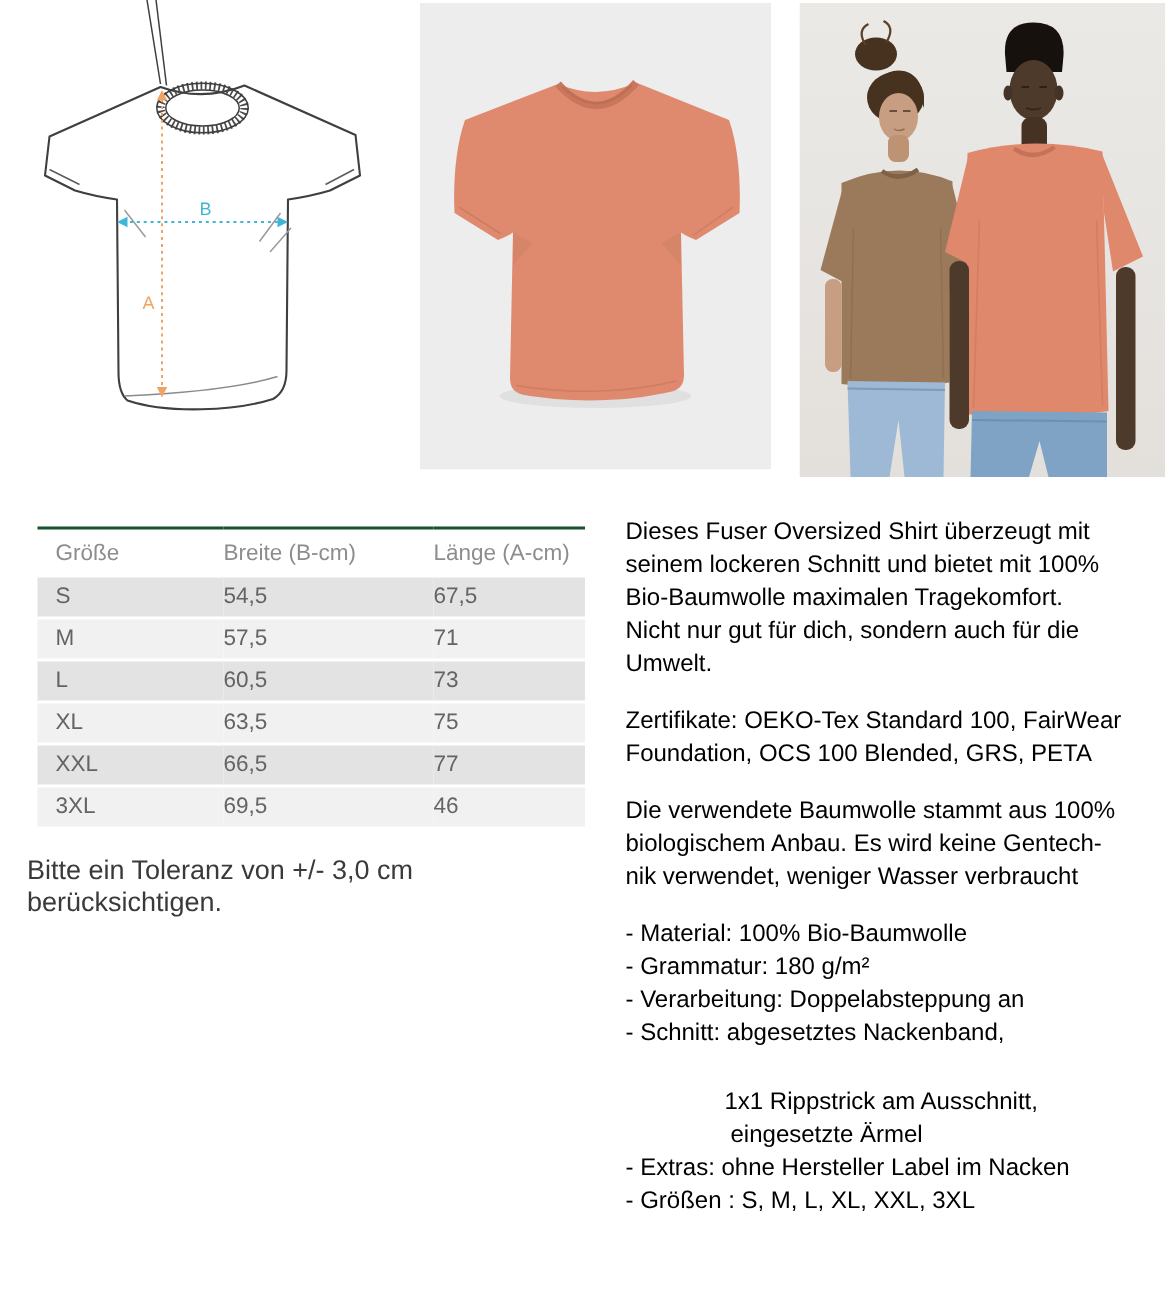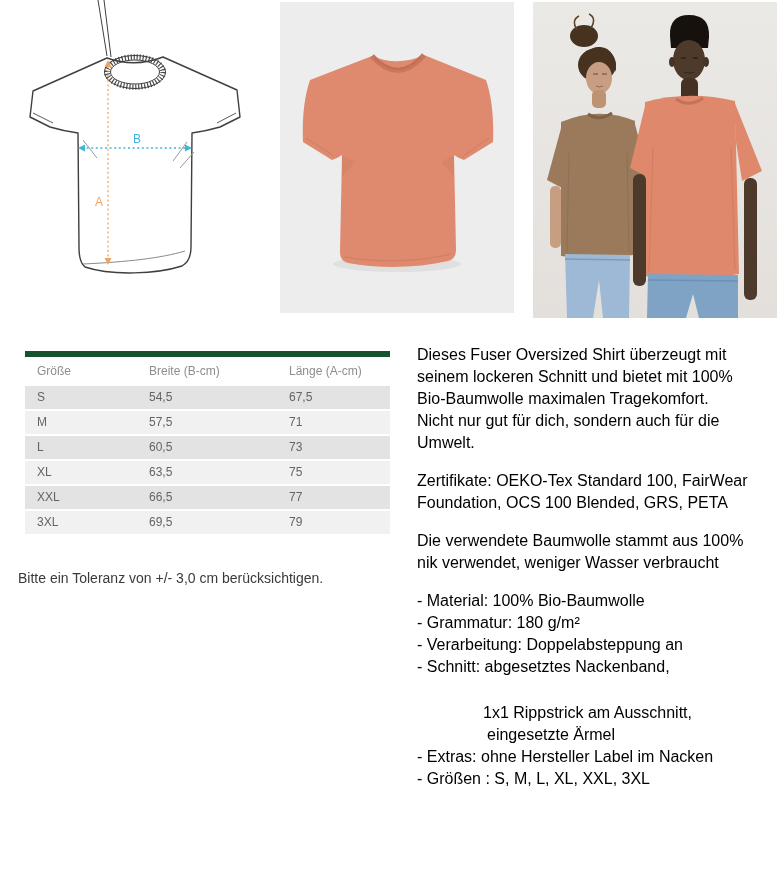--- a/index.html
+++ b/index.html
@@ -8,38 +8,38 @@
     font-family:"Liberation Sans","DejaVu Sans",sans-serif;overflow:hidden;
   }
   
   .diagram-wrap{position:absolute;left:27px;top:0;width:215px;height:292px;}
   .flat-photo{position:absolute;left:280px;top:2px;width:234px;height:311px;}
   .models-photo{position:absolute;left:533px;top:2px;width:244px;height:316px;}
   .diagram-wrap svg,.flat-photo svg,.models-photo svg{display:block;width:100%;height:100%;}
   
   .size-table{
     position:absolute;left:25px;top:351px;width:365px;
-    border-collapse:collapse;font-size:12px;
-    border-top:6px solid #14532d;
+    border-collapse:collapse;font-size:15px;
+    border-top:2px solid #14532d;
   }
   .size-table th{
     text-align:left;font-weight:normal;color:#8d8d8d;
     padding:7px 0 6px 0;border-bottom:1px solid #a0a0a0;background:#ffffff;
   }
   .size-table td{
     color:#646464;padding:4px 0 5px 0;border-top:2px solid #ffffff;
   }
   .size-table th:nth-child(1),.size-table td:nth-child(1){width:112px;padding-left:12px;}
   .size-table th:nth-child(2),.size-table td:nth-child(2){width:140px;}
   .size-table tr.dark td{background:#e3e3e3;}
   .size-table tr.light td{background:#f1f1f1;}
   
   .tolerance{
     position:absolute;left:18px;top:570px;width:380px;
-    font-size:14px;color:#3a3a3a;
+    font-size:18px;color:#3a3a3a;
   }
   
   .description{
     position:absolute;left:417px;top:344px;width:352px;
     font-size:16px;color:#000000;line-height:22px;
   }
   .para{margin:0 0 16px 0;}
   .tline{white-space:nowrap;}
 </style>
 </head>
@@ -193,21 +193,21 @@
           <td>75</td>
         </tr>
         <tr class="dark">
           <td>XXL</td>
           <td>66,5</td>
           <td>77</td>
         </tr>
         <tr class="light">
           <td>3XL</td>
           <td>69,5</td>
-          <td>79</td>
+          <td>46</td>
         </tr>
       </tbody>
   </table>
 
   <div class="tolerance">Bitte ein Toleranz von +/- 3,0 cm berücksichtigen.</div>
 
   <div class="description">
     <div>
         <div class="para">
           <div class="tline">Dieses Fuser Oversized Shirt überzeugt mit</div>
@@ -215,20 +215,21 @@
           <div class="tline">Bio-Baumwolle maximalen Tragekomfort.</div>
           <div class="tline">Nicht nur gut für dich, sondern auch für die</div>
           <div class="tline">Umwelt.</div>
         </div>
         <div class="para">
           <div class="tline">Zertifikate: OEKO-Tex Standard 100, FairWear</div>
           <div class="tline">Foundation, OCS 100 Blended, GRS, PETA</div>
         </div>
         <div class="para">
           <div class="tline">Die verwendete Baumwolle stammt aus 100%</div>
+          <div class="tline">biologischem Anbau. Es wird keine Gentech-</div>
           <div class="tline">nik verwendet, weniger Wasser verbraucht</div>
         </div>
       </div>
     <div>
         <div class="tline" style="padding-left: 0px;">- Material: 100% Bio-Baumwolle</div>
         <div class="tline" style="padding-left: 0px;">- Grammatur: 180 g/m²</div>
         <div class="tline" style="padding-left: 0px;">- Verarbeitung: Doppelabsteppung an</div>
         <div class="tline" style="padding-left: 0px;">- Schnitt: abgesetztes Nackenband,</div>
         <div class="tline" style="padding-left: 66px; margin-top: 24px;">1x1 Rippstrick am Ausschnitt,</div>
         <div class="tline" style="padding-left: 70px;">eingesetzte Ärmel</div>

